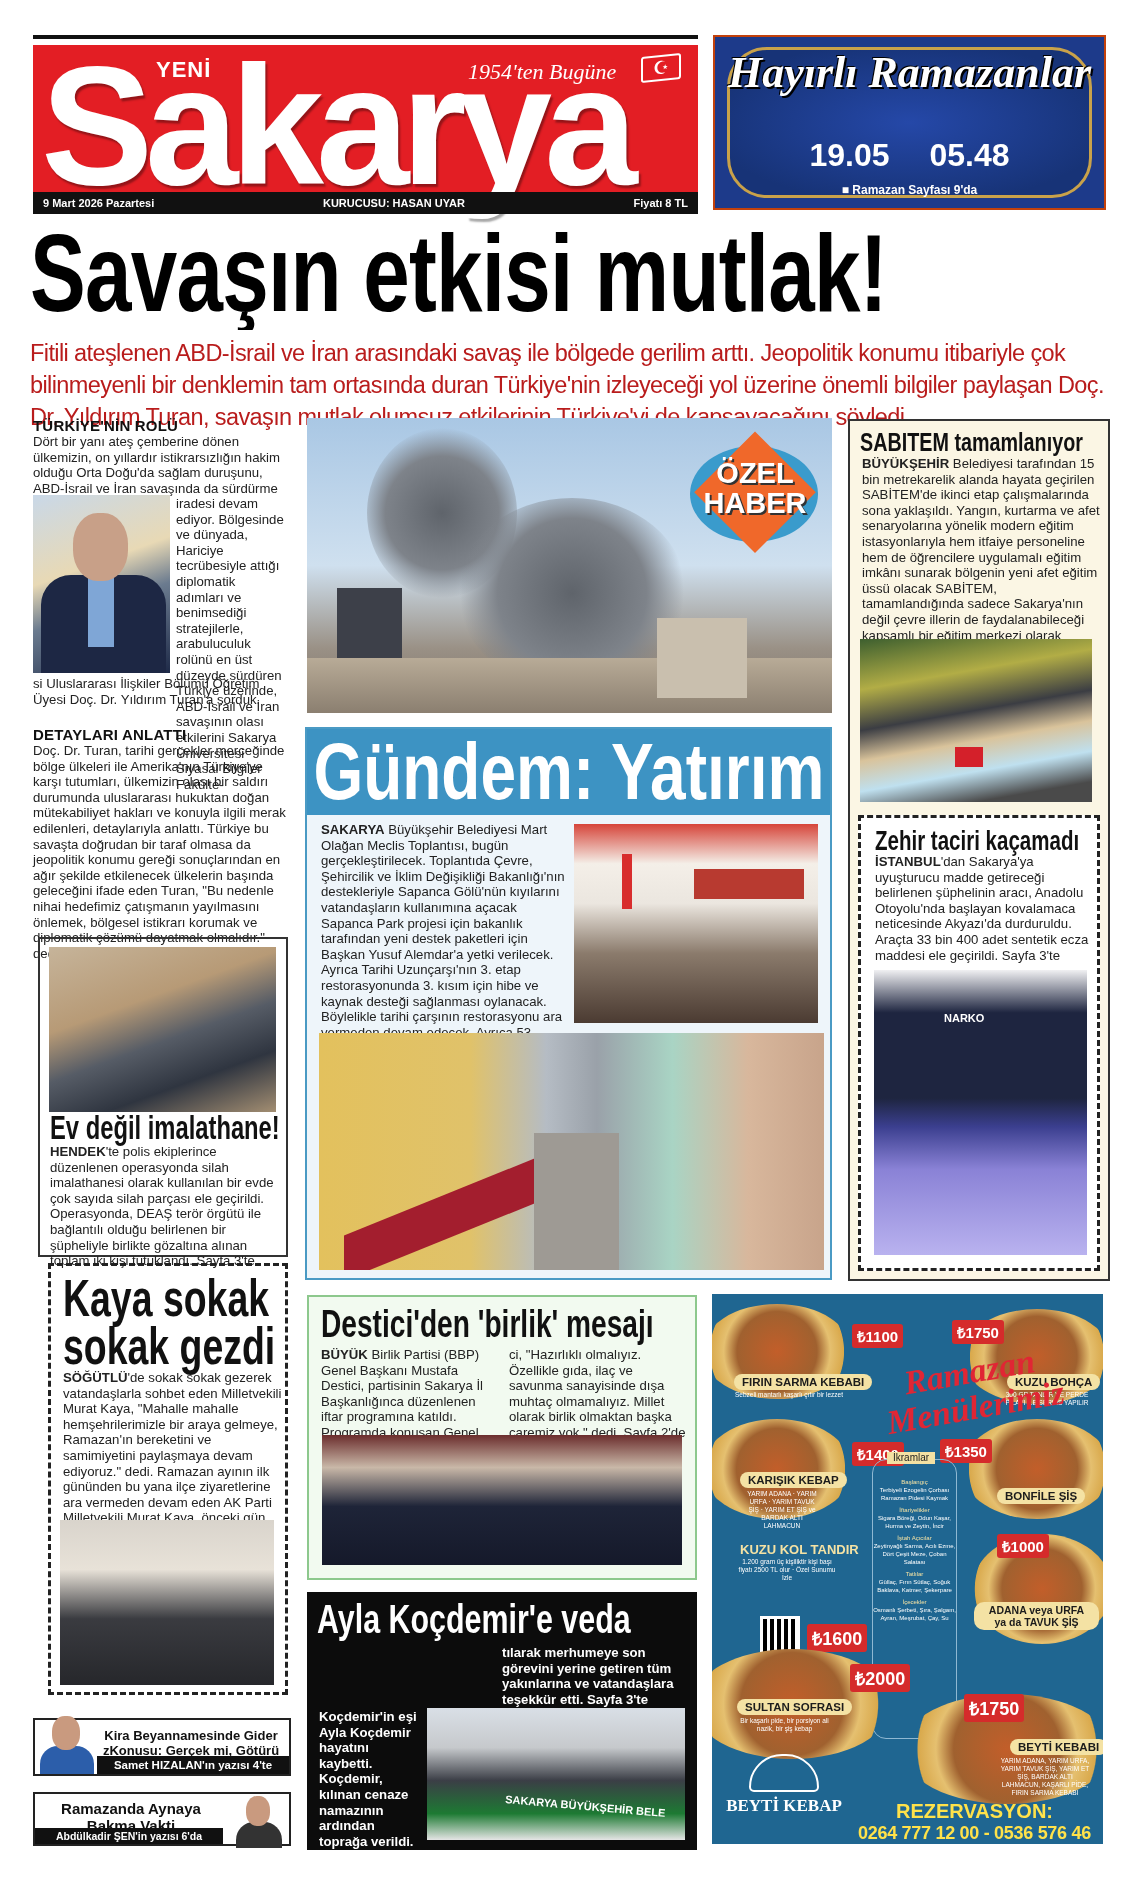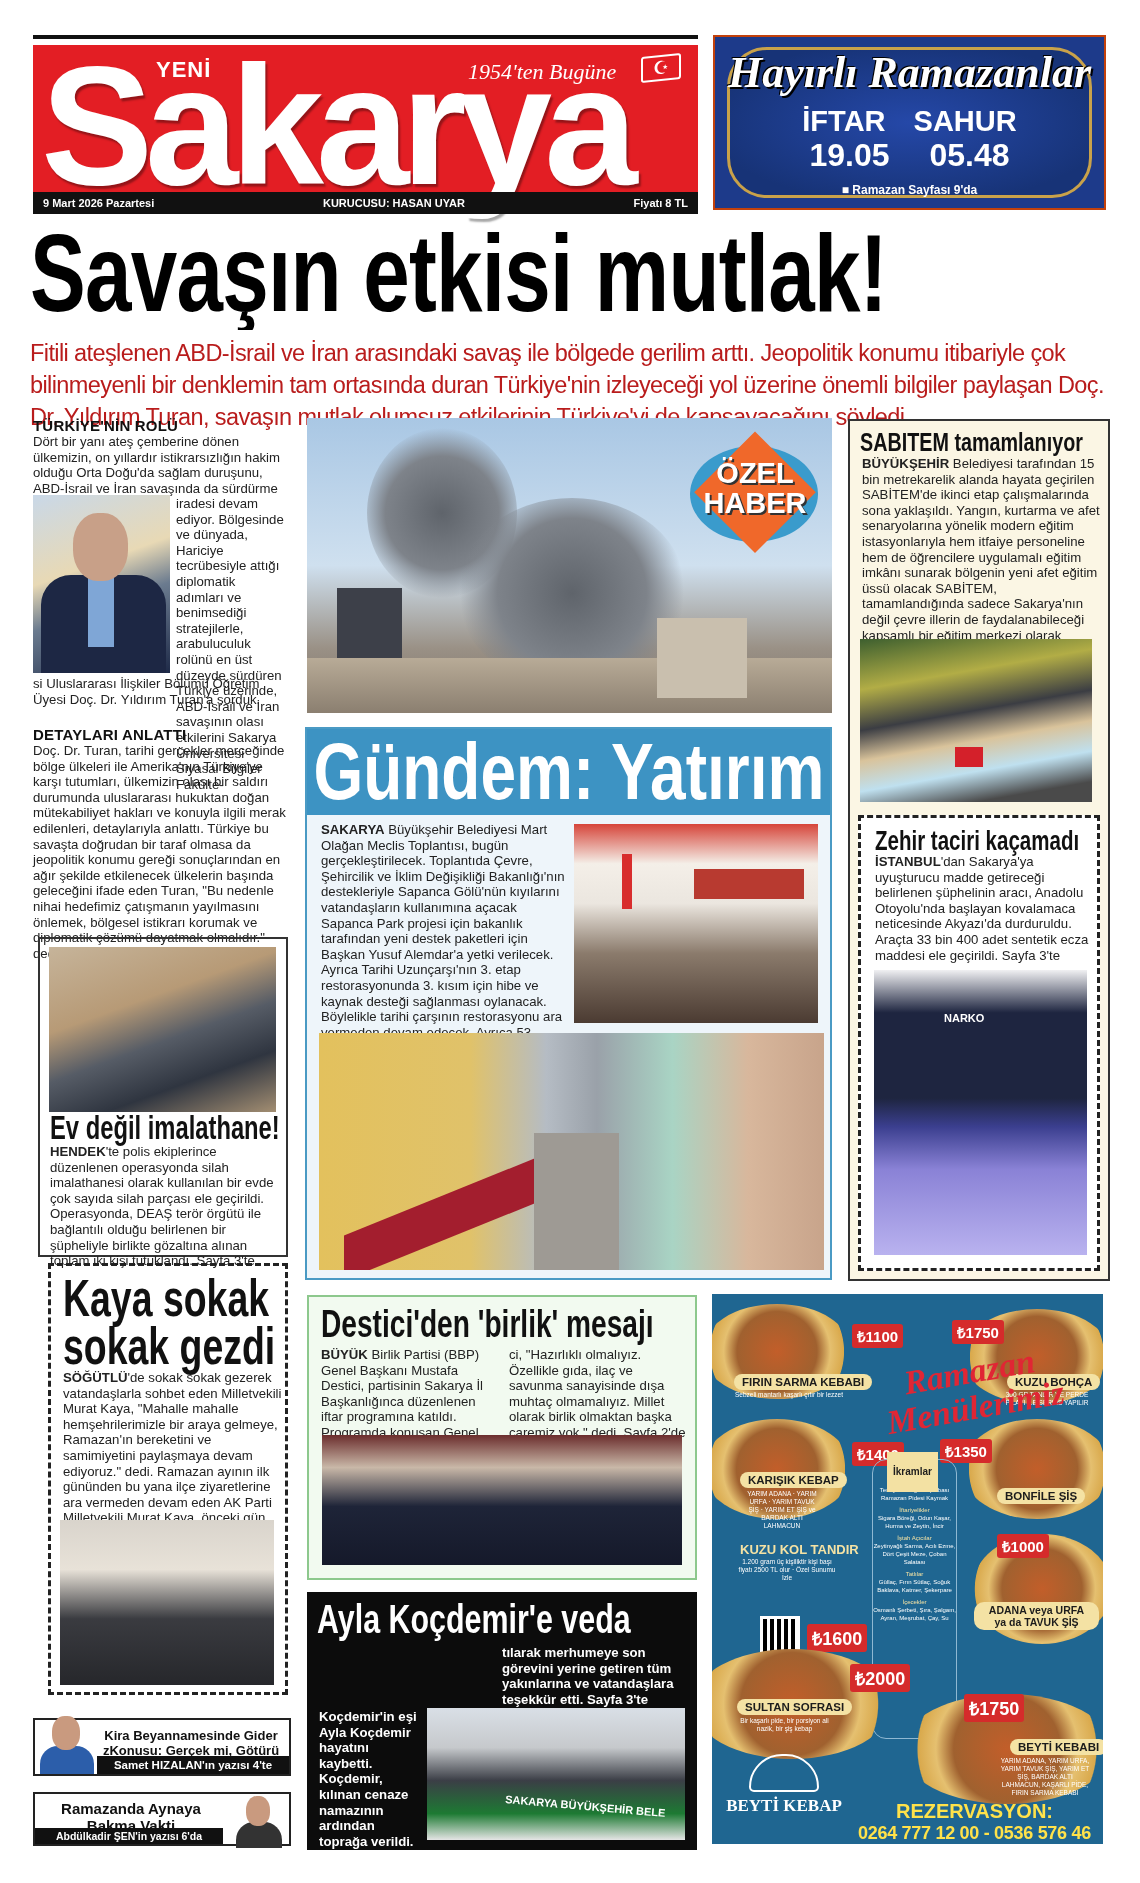--- a/index.html
+++ b/index.html
@@ -97,21 +97,21 @@
 #img-ayla{left:427px;top:1708px;width:258px;height:132px;background:linear-gradient(180deg,#d9dfe6 0%,#c6c9cc 30%,#3b3e46 55%,#1d7a33 80%,#e5e5e5 100%)}
 #coffin-txt{position:absolute;left:78px;top:92px;color:#fff;font-size:11px;font-weight:bold;transform:rotate(5deg)}
 
 #ad{left:712px;top:1294px;width:391px;height:550px;background:#1f6691;overflow:hidden}
 .dish{position:absolute;border-radius:50%;background:radial-gradient(circle,#c25e2a 0%,#a0612f 45%,#e5c070 60%,#d9a94c 75%,rgba(0,0,0,0) 76%)}
 .price{position:absolute;background:#d52b2b;color:#fff;font-weight:bold;font-size:15px;padding:2px 5px;border-radius:3px}
 .dname{position:absolute;background:#f4e2a4;color:#1c1c1c;font-weight:bold;font-size:11.5px;padding:2px 8px;border-radius:10px;white-space:nowrap}
 .dsub{position:absolute;color:#fff;font-size:6.5px;text-align:center;line-height:8px}
 #ad-script{position:absolute;left:130px;top:60px;color:#e02634;font-family:"Liberation Serif",serif;font-style:italic;font-weight:bold;font-size:34px;line-height:36px;transform:rotate(-10deg);text-align:center}
 #ikram{position:absolute;left:160px;top:165px;width:85px;height:280px;border:1px solid #8fb8d2;border-radius:14px;color:#fff;font-size:6px;text-align:center;padding-top:18px;line-height:8px}
-#ikram-h{position:absolute;left:14px;top:-8px;background:#f3e1a3;color:#1e1e1e;font-size:10px;font-weight:bold;padding:16px 6px;border-radius:0}
+#ikram-h{position:absolute;left:14px;top:-8px;background:#f3e1a3;color:#1e1e1e;font-size:10px;font-weight:normal;padding:2px 6px;border-radius:0}
 #qr{position:absolute;left:48px;top:322px;width:40px;height:40px;background:repeating-linear-gradient(90deg,#000 0 4px,#fff 4px 7px),#fff;border:3px solid #fff}
 #beyti{position:absolute;left:12px;top:460px;width:120px;text-align:center;color:#fff;font-family:"Liberation Serif",serif;font-size:17px;font-weight:bold}
 #beyti .emb{width:70px;height:38px;margin:0 auto 4px;border:2px solid #fff;border-radius:40px 40px 6px 6px}
 #rez{position:absolute;left:135px;top:506px;width:255px;text-align:center;color:#ffe24a;font-weight:bold}
 #rez .l1{font-size:20px}
 #rez .l2{font-size:18px;letter-spacing:-0.3px}
 </style>
 </head>
 <body>
 
@@ -125,24 +125,20 @@
   <div id="mast-bar">
     <span>9 Mart 2026 Pazartesi</span>
     <span>KURUCUSU: HASAN UYAR</span>
     <span>Fiyatı 8 TL</span>
   </div>
 </div>
 
 <div id="ramazan" class="abs">
   <div class="frame"></div>
   <div id="ram-title">Hayırlı Ramazanlar</div>
-  <div id="ram-labels">
-    <span>İFTAR</span>
-    <span>SAHUR</span>
-  </div>
   <div id="ram-times">
     <span>19.05</span>
     <span>05.48</span>
   </div>
   <div id="ram-note">■ Ramazan Sayfası 9'da</div>
 </div>
 
 <div id="headline" class="abs">
   <span class="cond">Savaşın etkisi mutlak!</span>
 </div>

